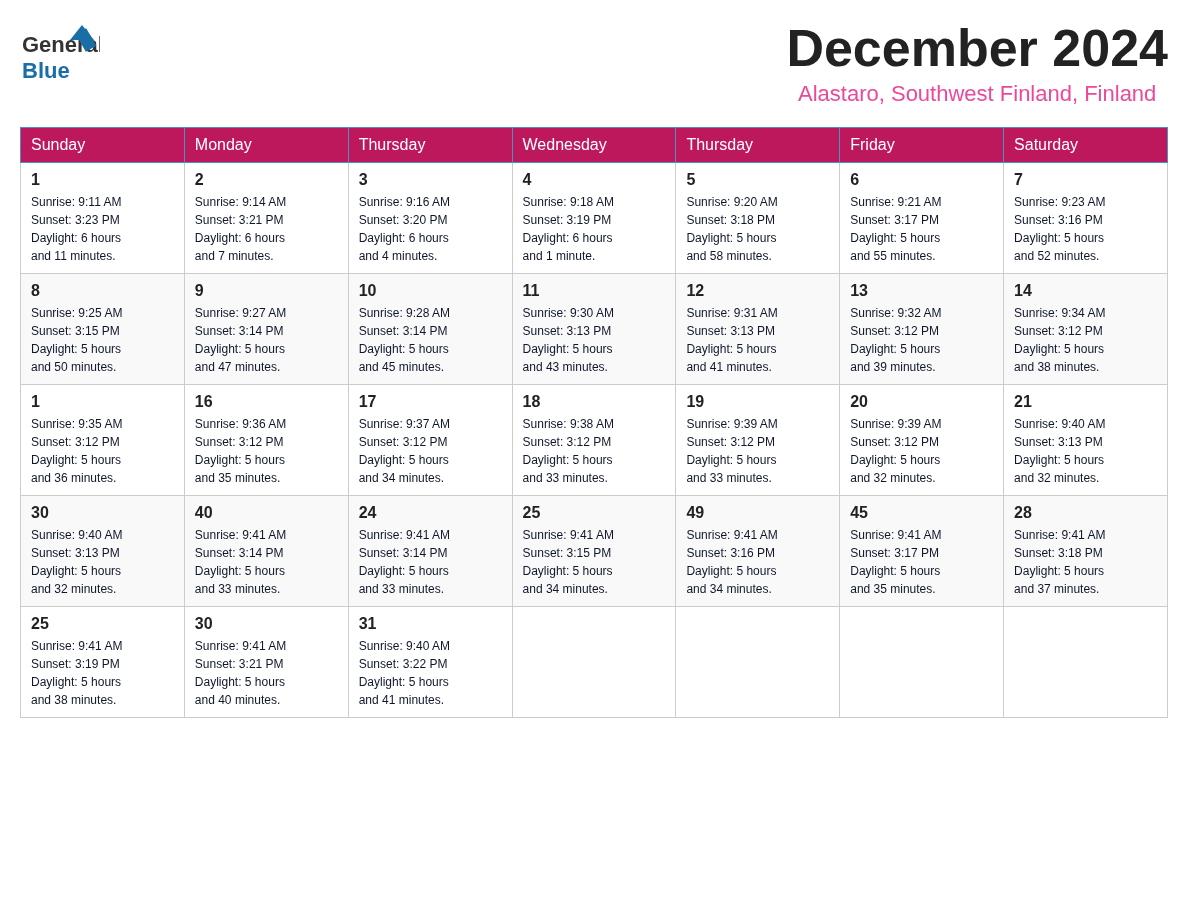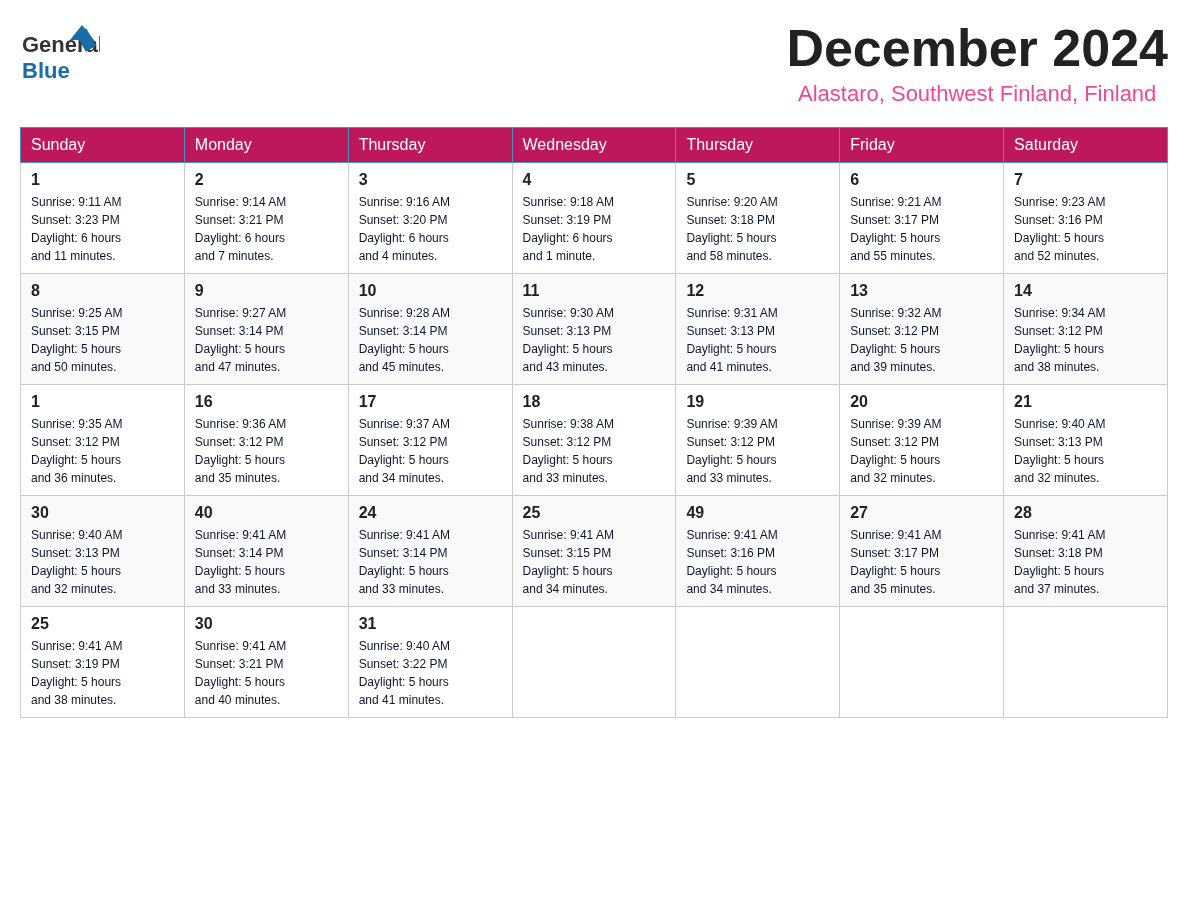--- a/index.html
+++ b/index.html
@@ -215,21 +215,21 @@
         </td>
         <td>
           <div class="day-number">25</div>
           <div class="day-info">Sunrise: 9:41 AM<br>Sunset: 3:15 PM<br>Daylight: 5 hours<br>and 34 minutes.</div>
         </td>
         <td>
           <div class="day-number">49</div>
           <div class="day-info">Sunrise: 9:41 AM<br>Sunset: 3:16 PM<br>Daylight: 5 hours<br>and 34 minutes.</div>
         </td>
         <td>
-          <div class="day-number">27</div>
+          <div class="day-number">45</div>
           <div class="day-info">Sunrise: 9:41 AM<br>Sunset: 3:17 PM<br>Daylight: 5 hours<br>and 35 minutes.</div>
         </td>
         <td>
           <div class="day-number">28</div>
           <div class="day-info">Sunrise: 9:41 AM<br>Sunset: 3:18 PM<br>Daylight: 5 hours<br>and 37 minutes.</div>
         </td>
       </tr>
       <tr>
         <td>
           <div class="day-number">25</div>

